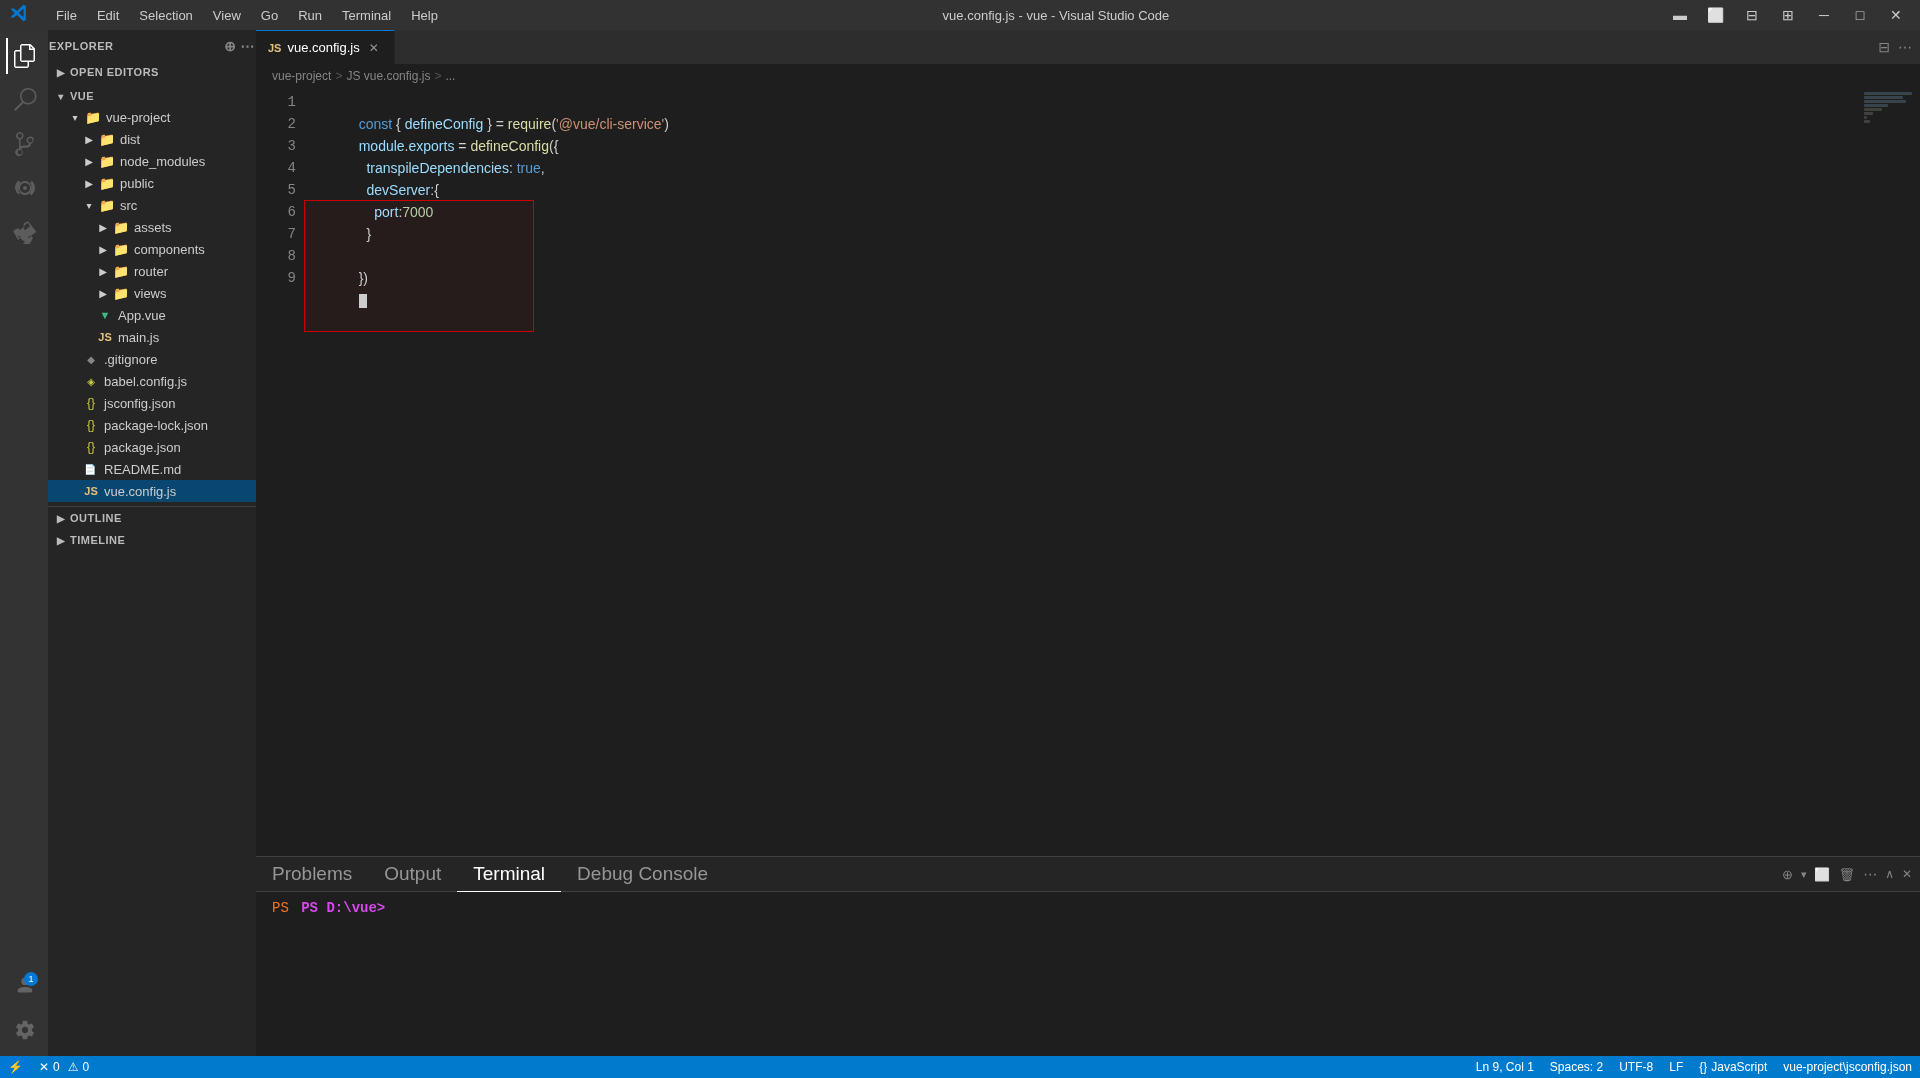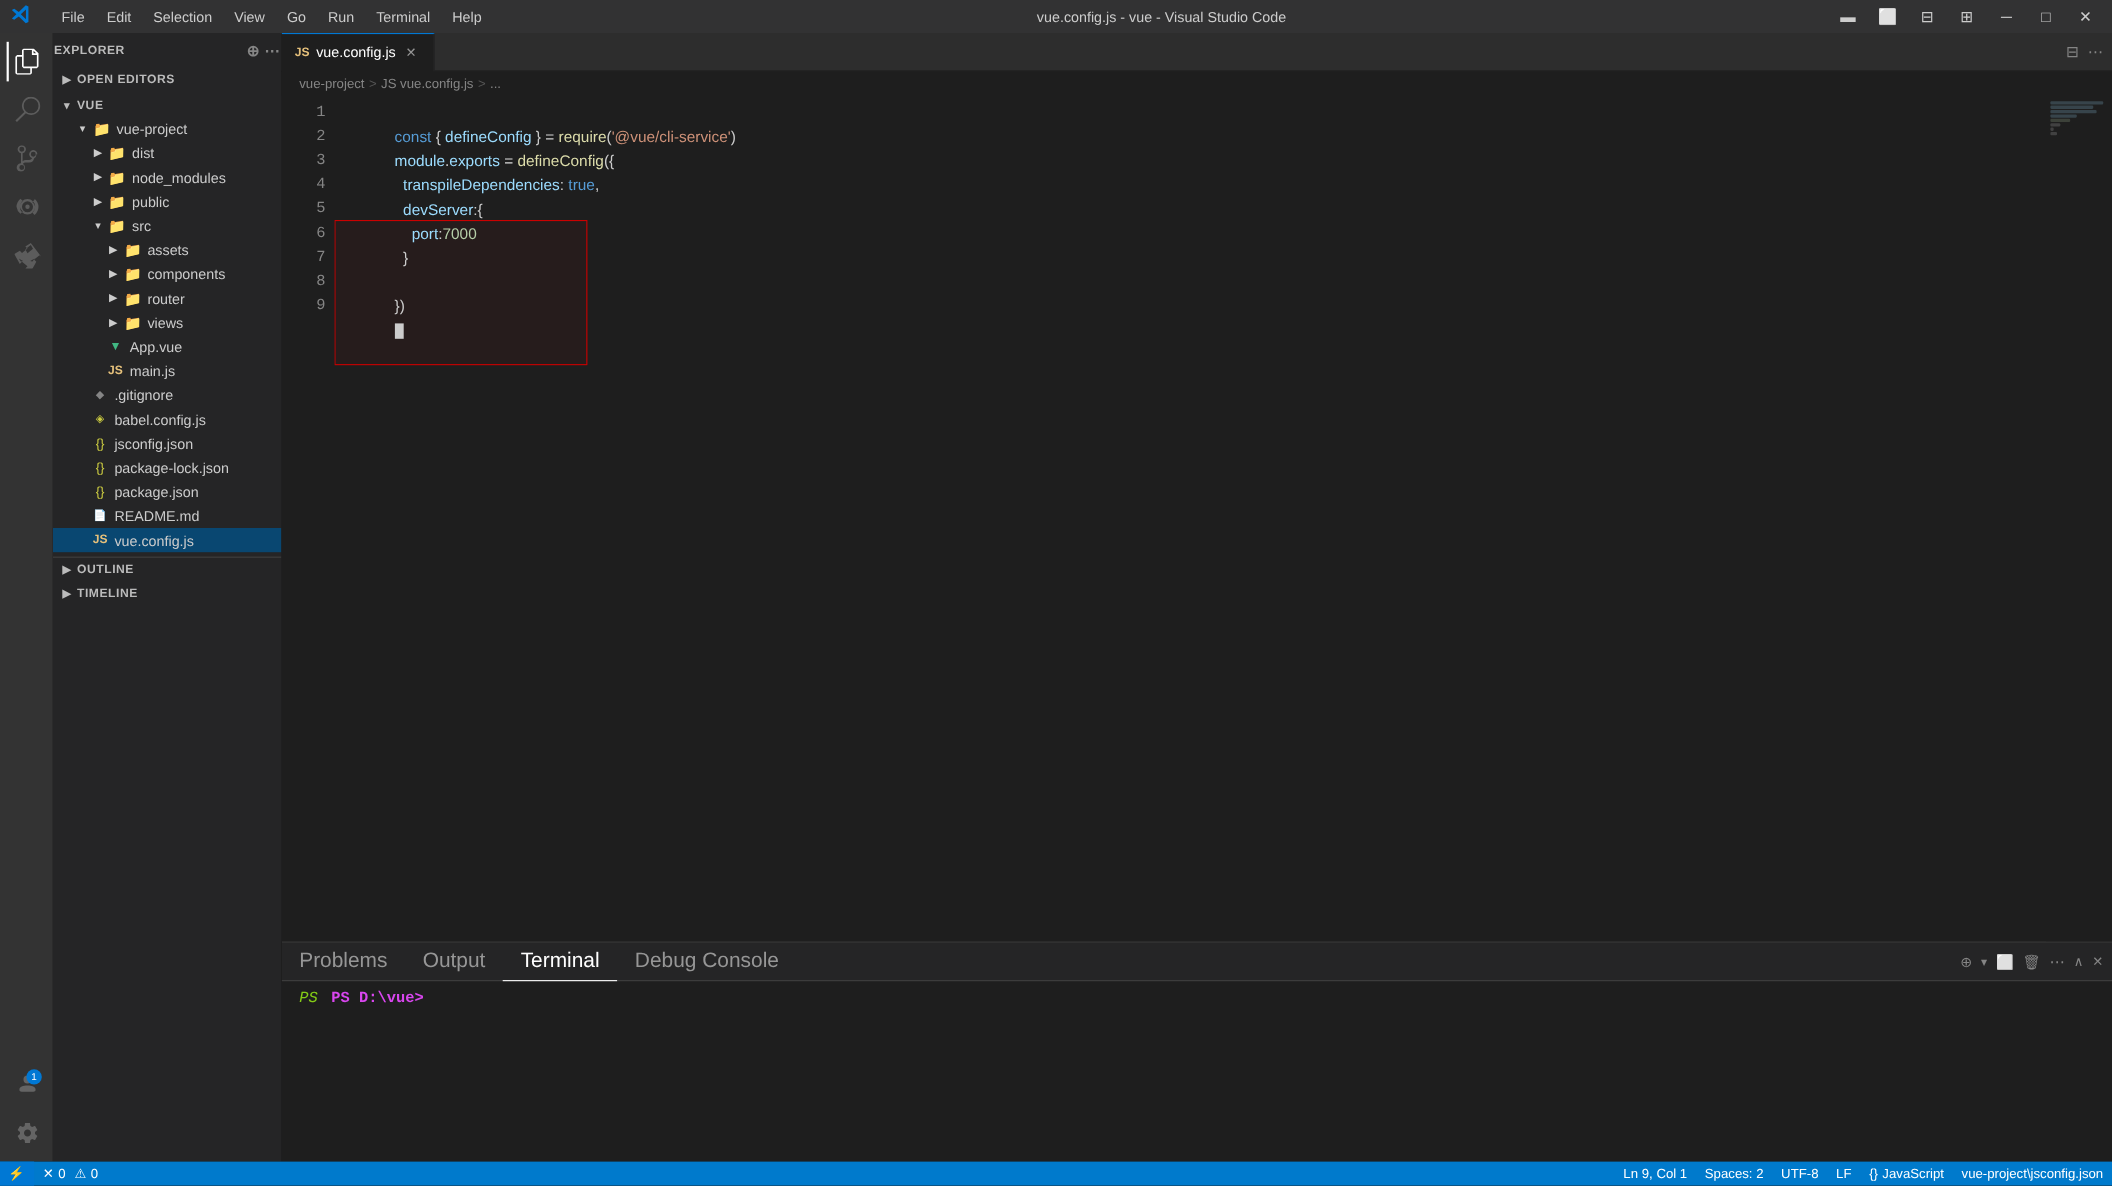--- a/index.html
+++ b/index.html
@@ -413,21 +413,21 @@
       font-family: 'Consolas', 'Courier New', monospace;
       font-size: 14px;
       color: #cccccc;
       overflow: auto;
     }
     .terminal-prompt {
       display: flex;
       align-items: center;
       gap: 2px;
     }
-    .terminal-ps { color: #84cc16; font-style: italic; }
+    .terminal-ps { color: #f97316; }
     .terminal-path { color: #d946ef; font-weight: bold; }
     .terminal-cursor {
       display: inline-block;
       width: 8px;
       height: 14px;
       background: #cccccc;
       vertical-align: middle;
       animation: blink 1s step-end infinite;
     }
     @keyframes blink { 50% { opacity: 0; } }

